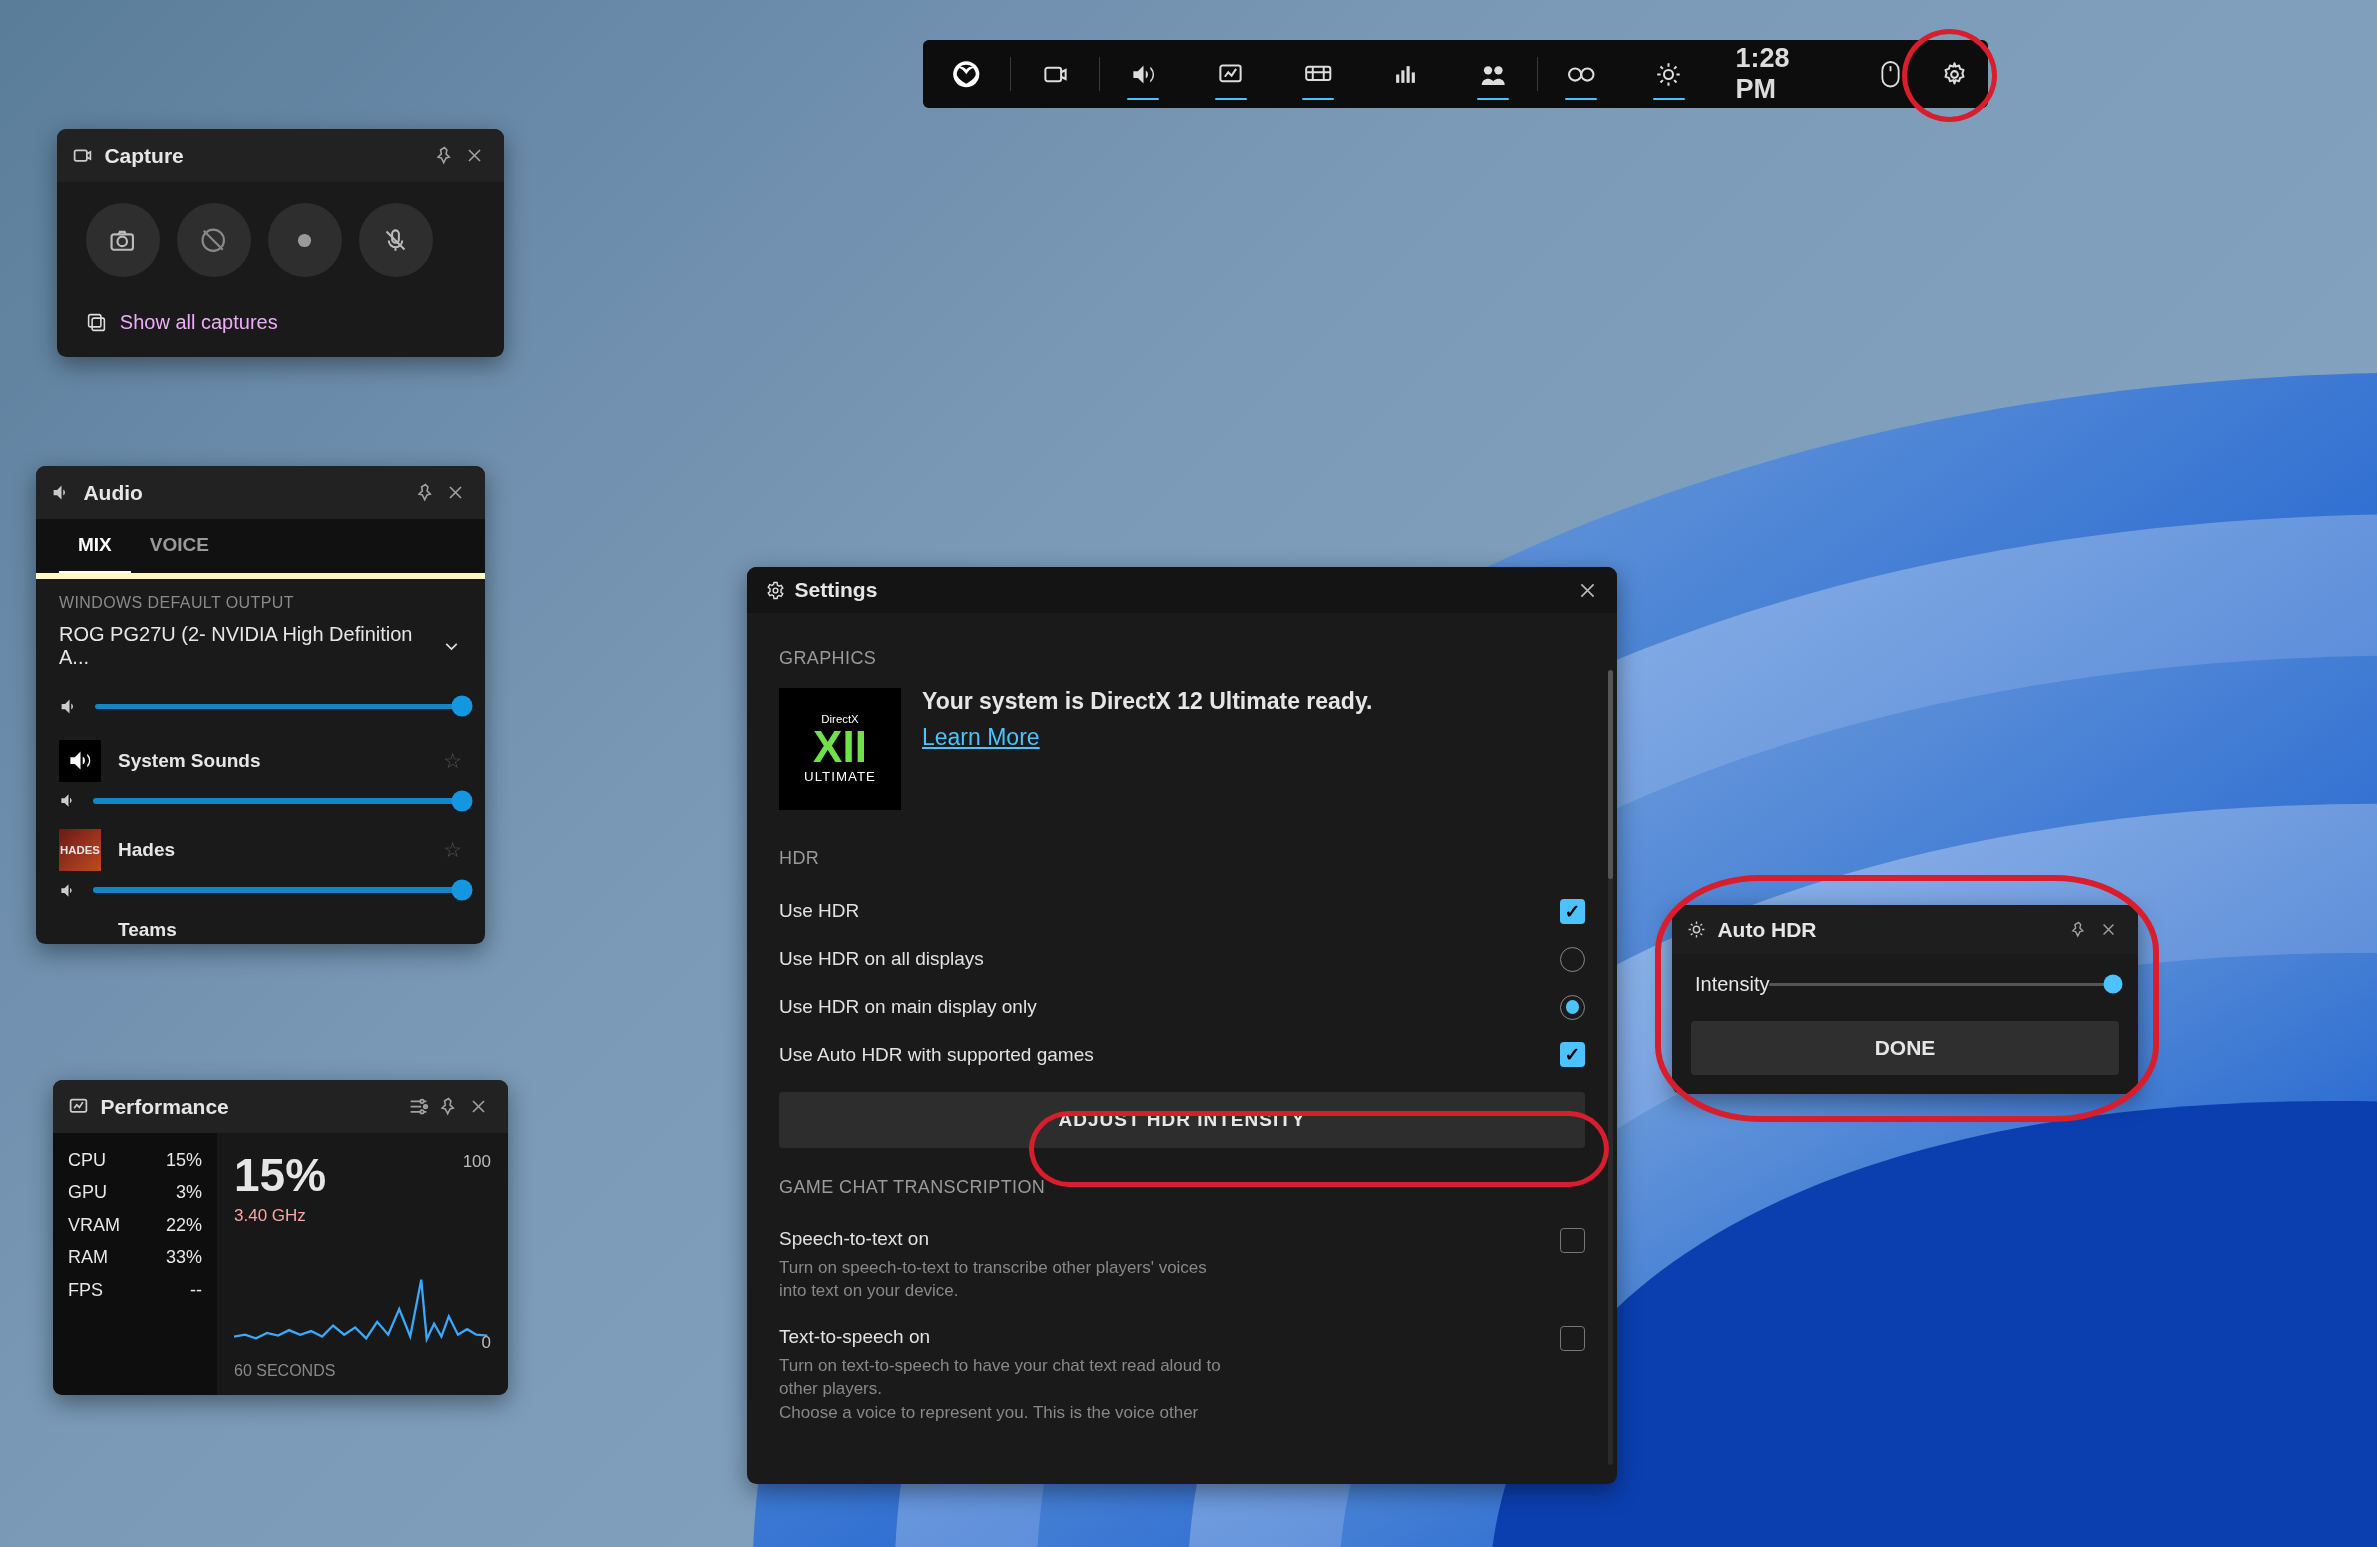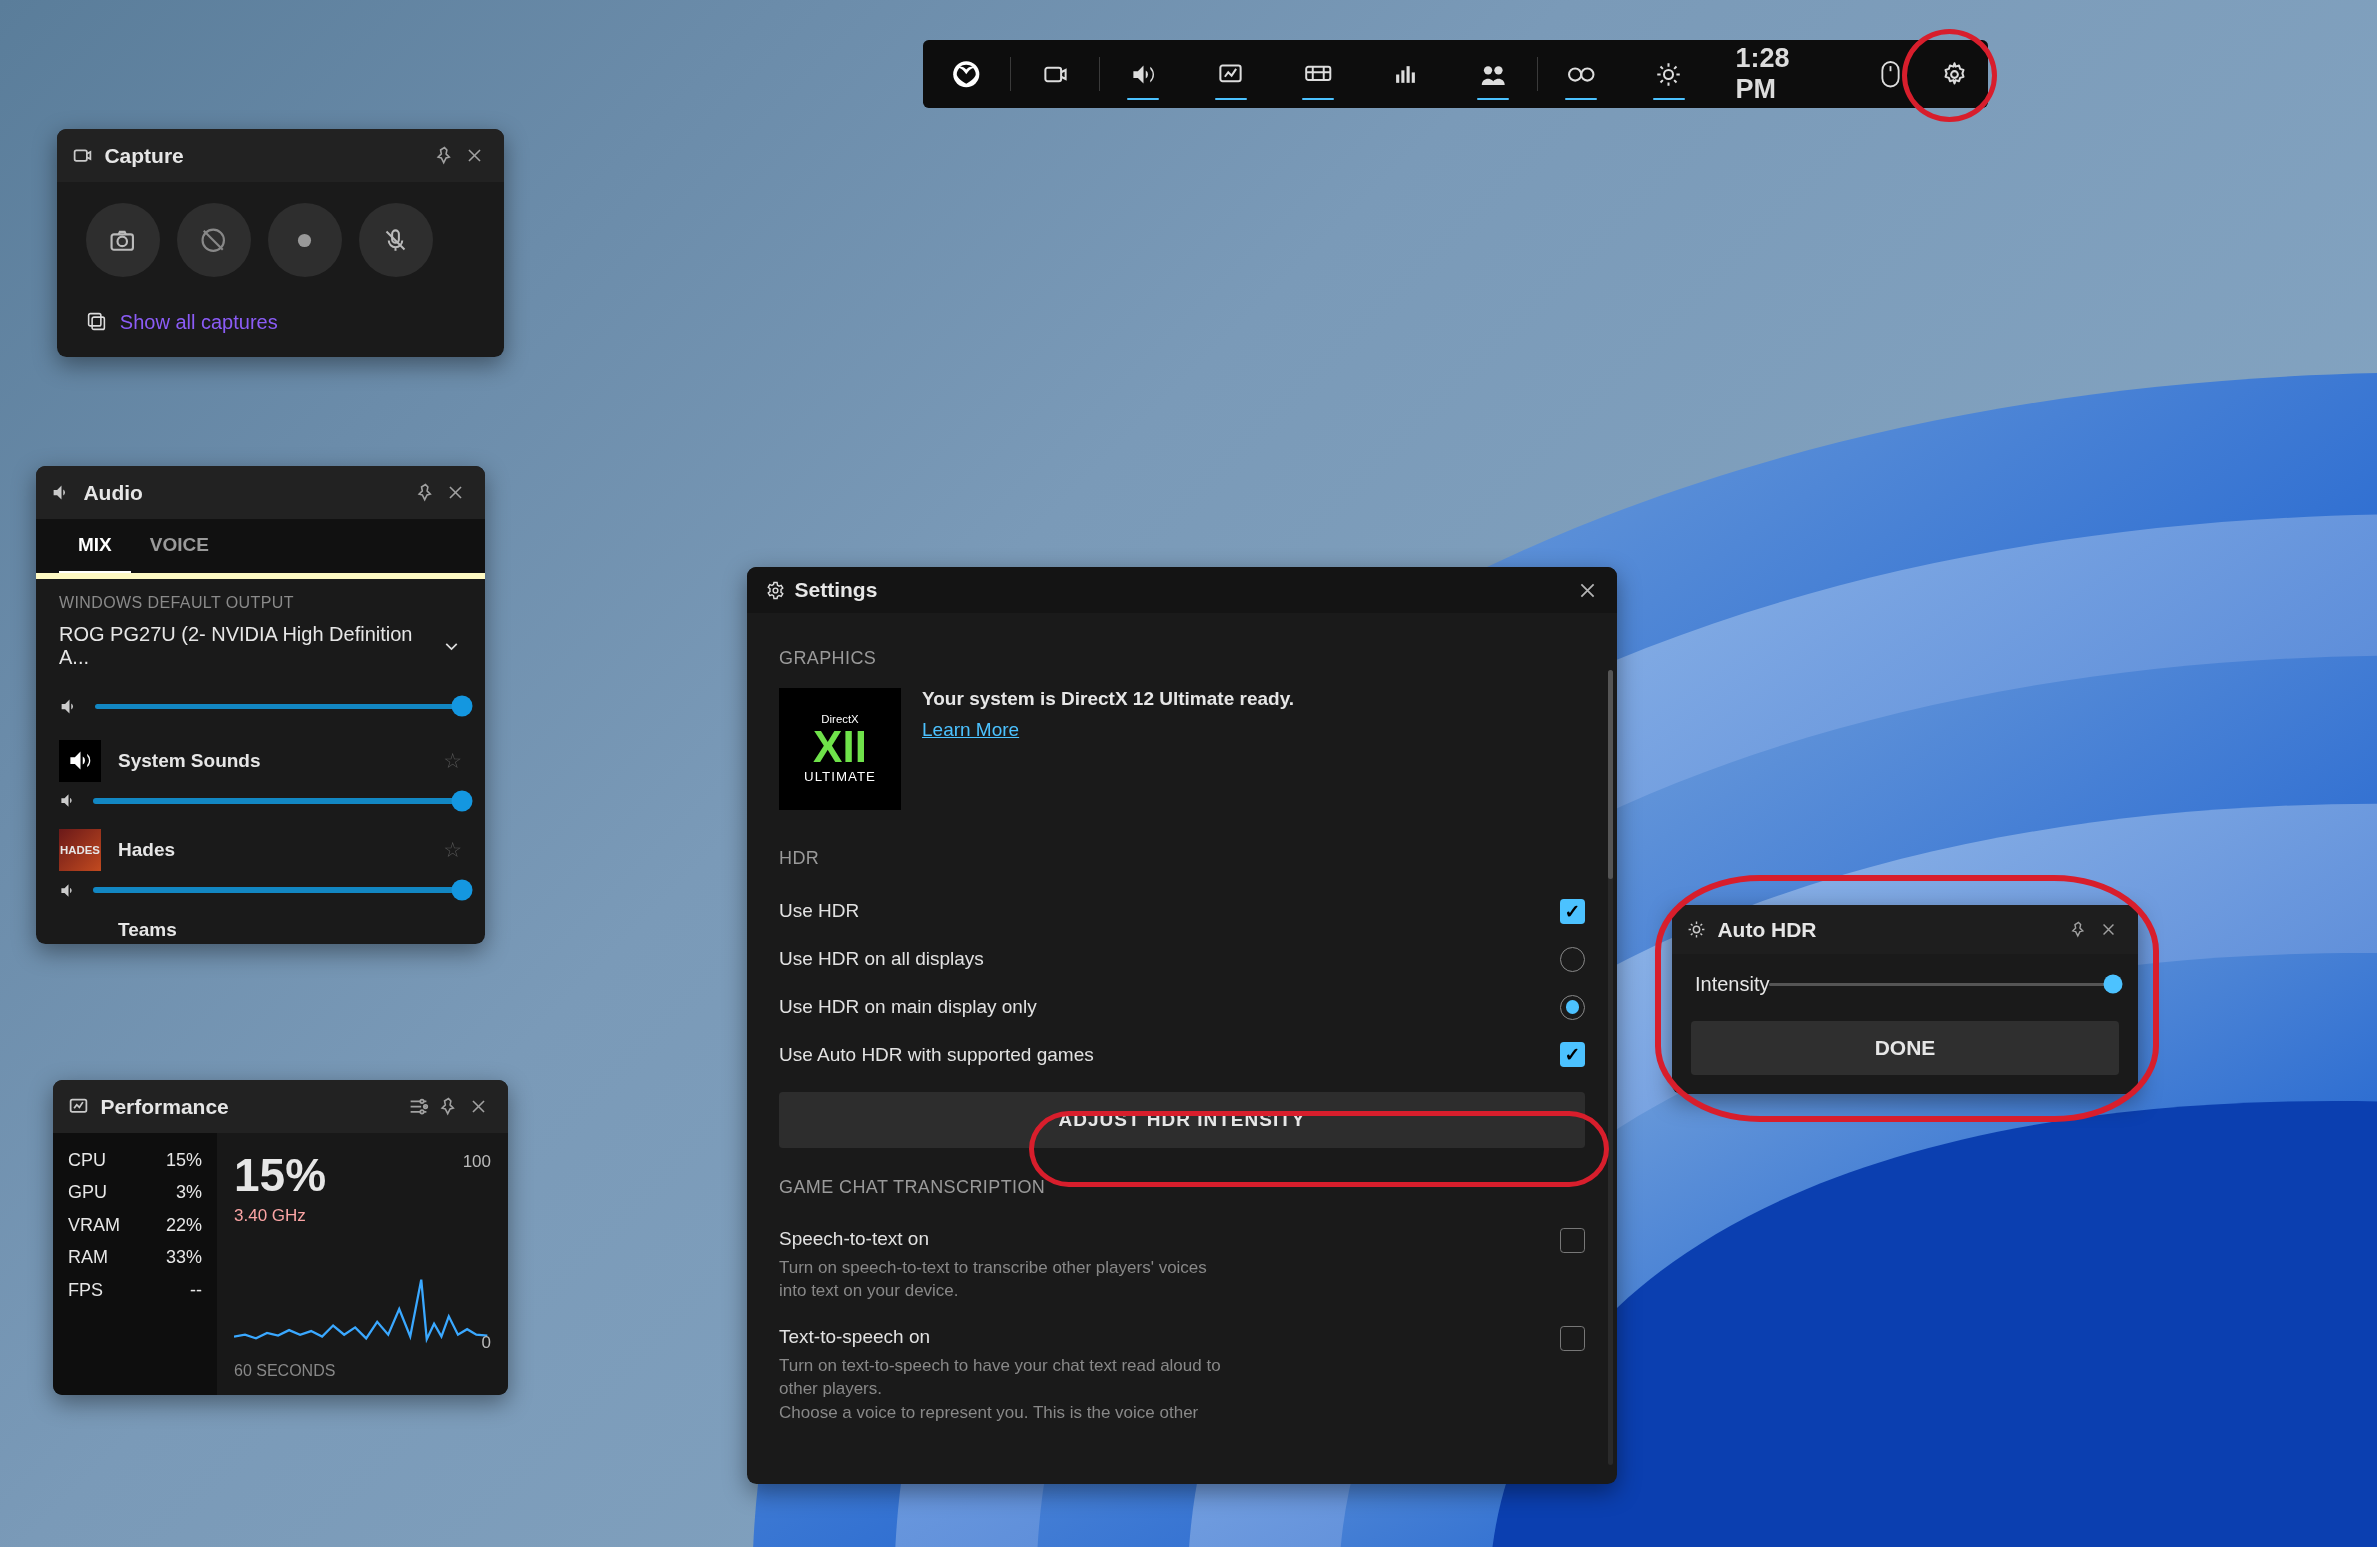--- a/index.html
+++ b/index.html
@@ -50,21 +50,21 @@
   }
 
   
   #capture { left:57px; top:129px; width:447px; }
   .captrow { display:flex; gap:17px; padding:21px 28.5px; }
   .captbtn {
     width:74px; height:74px; border-radius:50%; background:#2e2e2e;
     display:flex; align-items:center; justify-content:center; color:#bdbdbd; cursor:pointer;
   }
   .captlink {
-    display:flex; align-items:flex-start; gap:13.3px; padding:13.3px 28.5px 23px; color:#8b5cf6; font-size:20px; cursor:pointer;
+    display:flex; align-items:center; gap:13.3px; padding:13.3px 28.5px 23px; color:#f0abfc; font-size:20px; cursor:pointer;
   }
 
   
   #audio { left:36px; top:466px; width:449px; }
   .tabs { display:flex; padding:0 23px; background:#111; border-bottom:6px solid #fef9c3; }
   .tab { padding:15px 19px; font-size:19px; font-weight:700; color:#9a9a9a; cursor:pointer; }
   .tab.active { color:#fff; border-bottom:2.9px solid #fff; }
   .sublabel { padding:15px 23px 5.7px; font-size:16px; color:#8a8a8a; letter-spacing:0.4px; }
   .outrow { display:flex; align-items:center; justify-content:space-between; padding:5.7px 23px 17px; font-size:20px; cursor:pointer; }
   .audioitem { padding:9.5px 23px; }
@@ -100,21 +100,21 @@
   .setside { width:285px; background:#191919; padding-top:15px; }
   .setitem { padding:15px 28.5px; font-size:20px; color:#ddd; cursor:pointer; }
   .setitem.active { background:#3a3a3a; }
   .setmain { flex:1; padding:27px 32px; overflow:auto; position:relative; }
   .sectionh { font-size:18px; color:#9a9a9a; letter-spacing:0.4px; margin:7.6px 0 19px; }
   .dx12row { display:flex; gap:21px; margin-bottom:38px; }
   .dx12badge { width:122px; height:122px; background:#000; display:flex; flex-direction:column; align-items:center; justify-content:center; }
   .dx12badge .top { font-size:11.4px; color:#fff; }
   .dx12badge .mid { font-size:44px; font-weight:900; color:#6fe24a; line-height:1; }
   .dx12badge .bot { font-size:13.3px; color:#fff; letter-spacing:1px; }
-  .dxtext { font-size:19px; }
+  .dxtext { font-size:23px; }
   .dxtext .lm { color:#4cc2ff; text-decoration:underline; margin-top:9.5px; display:inline-block; cursor:pointer; }
   .optrow { display:flex; align-items:center; justify-content:space-between; padding:11.4px 0; font-size:19px; color:#e2e2e2; }
   .checkbox { width:25px; height:25px; border:0; border-radius:3.8px; background:#4cc2ff; display:flex; align-items:center; justify-content:center; color:#000; font-weight:900; }
   .checkbox.empty { background:transparent; border:1.9px solid #777; }
   .radio { width:25px; height:25px; border:1.9px solid #888; border-radius:50%; display:flex; align-items:center; justify-content:center; }
   .radio .dot { width:13.3px; height:13.3px; border-radius:50%; background:#4cc2ff; }
   .bigbtn { width:100%; padding:17px; background:#2d2d2d; text-align:center; font-size:19px; font-weight:700; letter-spacing:1px; border-radius:3.8px; margin:13.3px 0 28.5px; cursor:pointer; }
   .trow { padding:11.4px 0; }
   .ttitle { font-size:19px; margin-bottom:5.7px; }
   .tdesc { font-size:17px; color:#888; line-height:1.4; }

